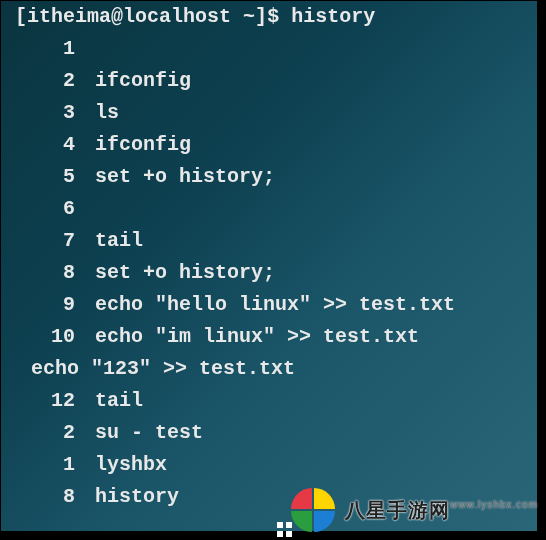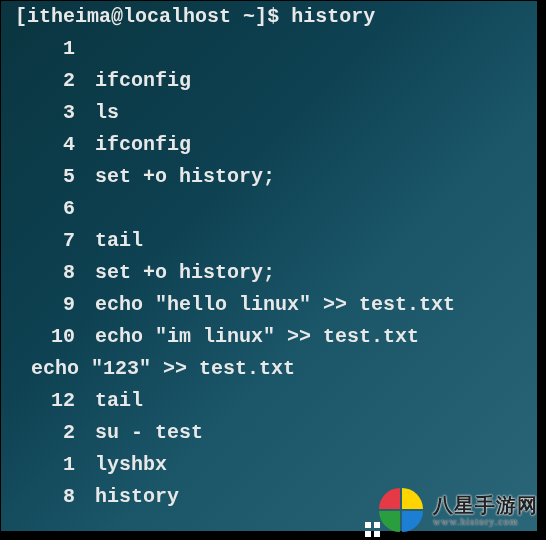--- a/index.html
+++ b/index.html
@@ -77,24 +77,23 @@
       grid-template-rows: repeat(2, 6px);
       gap: 3px;
     }
     .wm-logo .dots span {
       background: #fff;
       width: 6px;
       height: 6px;
     }
     .wm-text {
       display: flex;
-      flex-direction: column;
       line-height: 1.1;
       color: #111;
-      font-family: Liberation Serif, serif;
+      font-family: Liberation Sans, sans-serif;
     }
     .wm-main {
       font-size: 20px;
       font-weight: 700;
       letter-spacing: 1px;
       text-shadow: 0 0 2px #fff, 0 0 2px #fff;
       color: #222;
     }
     .wm-sub {
       font-size: 10px;
@@ -135,15 +134,15 @@
     <div class="q q4"></div>
     <div class="dots">
         <span></span>
         <span></span>
         <span></span>
         <span></span>
       </div>
   </div>
   <div class="wm-text">
     <span class="wm-main">八星手游网</span>
-    <span class="wm-sub">www.history.com</span>
+    <span class="wm-sub">www.lyshbx.com</span>
   </div>
 </div>
 
 </body></html>

